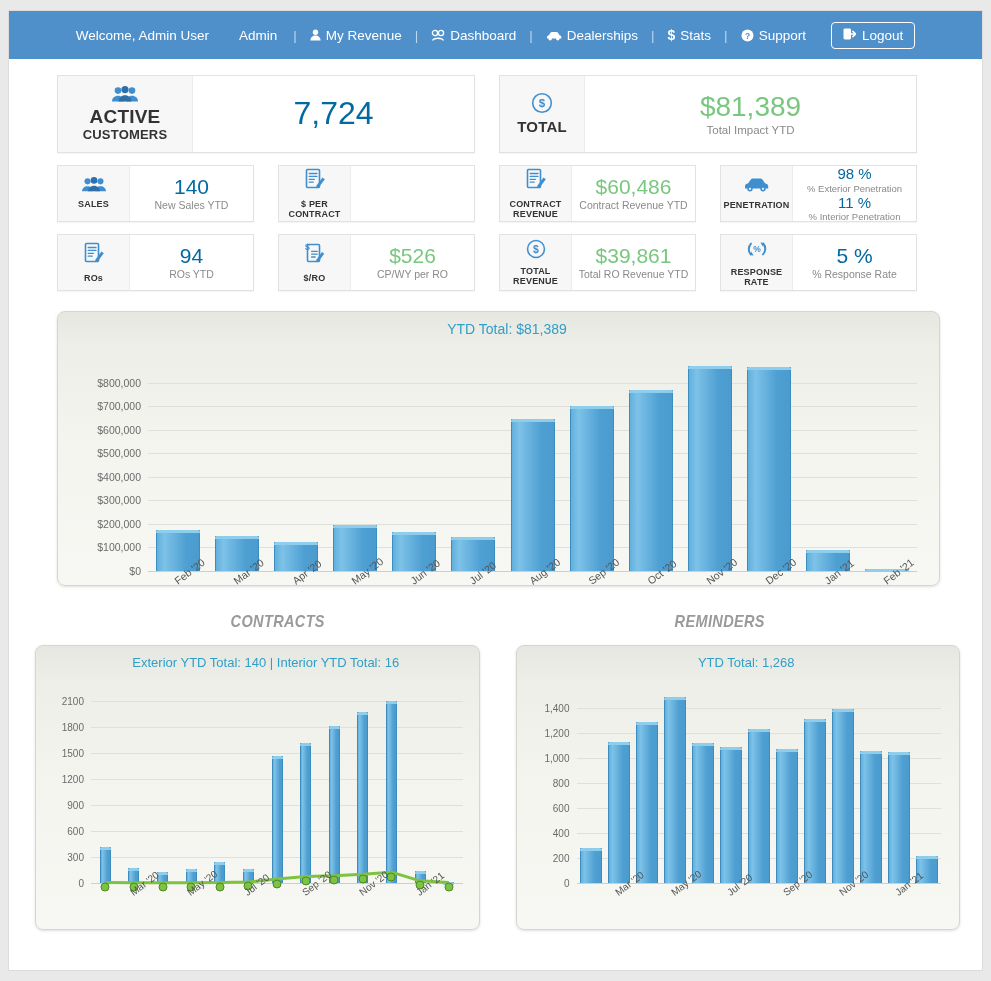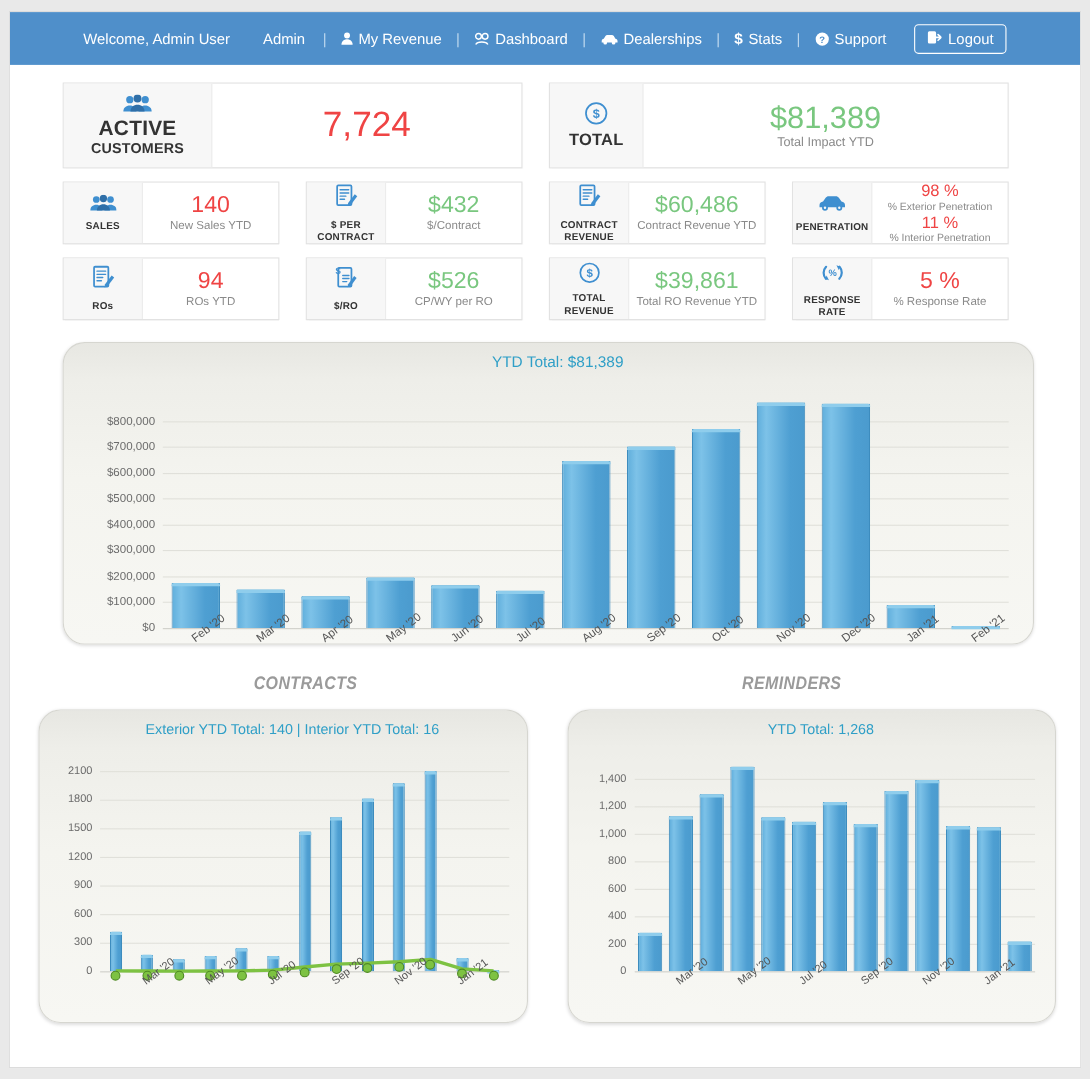--- a/index.html
+++ b/index.html
@@ -84,21 +84,21 @@
     letter-spacing: 0.2px;
   }
   .card .body {
     flex: 1;
     display: flex;
     flex-direction: column;
     align-items: center;
     justify-content: center;
     text-align: center;
   }
-  .v-main { color: #ef4444; line-height: 1.05; font-weight: 400; }
+  .v-main { color: #0369a1; line-height: 1.05; font-weight: 400; }
   .v-green { color: #79c77f; }
   .v-sub { color: #8a8a8a; }
 
   
   .card-active { width: 418px; height: 78px; }
   .card-active .badge { width: 135px; }
   .card-active .badge .b-label { font-size: 19px; }
   .card-active .badge .b-label .small2 { font-size: 13px; display: block; }
   .card-active .v-main { font-size: 32px; }
 
@@ -118,21 +118,21 @@
   .card-sm .v-sub { font-size: 10.5px; margin-top: 1px; }
   .card-sm.dual .v-main { font-size: 15px; line-height: 1.15; }
   .card-sm.dual .v-sub { font-size: 9.5px; margin-top: 0; }
 
   .icon-blue { color: #3f8fd0; display: block; margin-bottom: 1px; }
 
   
   .panel {
     background: linear-gradient(to bottom, #e7e7e2 0%, #eeeee9 12%, #f4f4ef 45%, #f7f7f3 100%);
     border: 1px solid #d6d6d0;
-    border-radius: 20px;
+    border-radius: 8px;
     box-shadow: 0 1px 3px rgba(0,0,0,0.13);
     position: relative;
     padding-left: 17px;
   }
   .panel-title {
     text-align: center;
     color: #2f9fc7;
     font-size: 14px;
     padding-top: 9px;
     font-weight: 400;
@@ -351,24 +351,20 @@
               <svg width="22" height="24" viewBox="0 0 22 24">
                   <rect x="2.5" y="1.5" width="13" height="18" rx="1" fill="none" stroke="currentColor" stroke-width="1.6"></rect>
                   <path d="M5.2 5.5h7.8M5.2 8.4h7.8M5.2 11.3h5.2M5.2 14.2h4" stroke="currentColor" stroke-width="1.3" stroke-linecap="round"></path>
                   <path d="M12.5 17.5 18.5 9.5l2.3 1.8-6 8-2.8 1z" fill="currentColor"></path>
                 </svg>
             </span>
             <span class="b-label">
               <span>$ PER</span><br>
               <span>CONTRACT</span>
             </span>
-          </div>
-          <div class="body">
-            <span class="v-main v-green">$432</span>
-            <span class="v-sub">$/Contract</span>
           </div>
         </div>
       </div>
 
       <div class="kpi-col">
         <div class="card card-sm">
           <div class="badge">
             <span class="icon-blue">
               <svg width="22" height="24" viewBox="0 0 22 24">
                   <rect x="2.5" y="1.5" width="13" height="18" rx="1" fill="none" stroke="currentColor" stroke-width="1.6"></rect>

